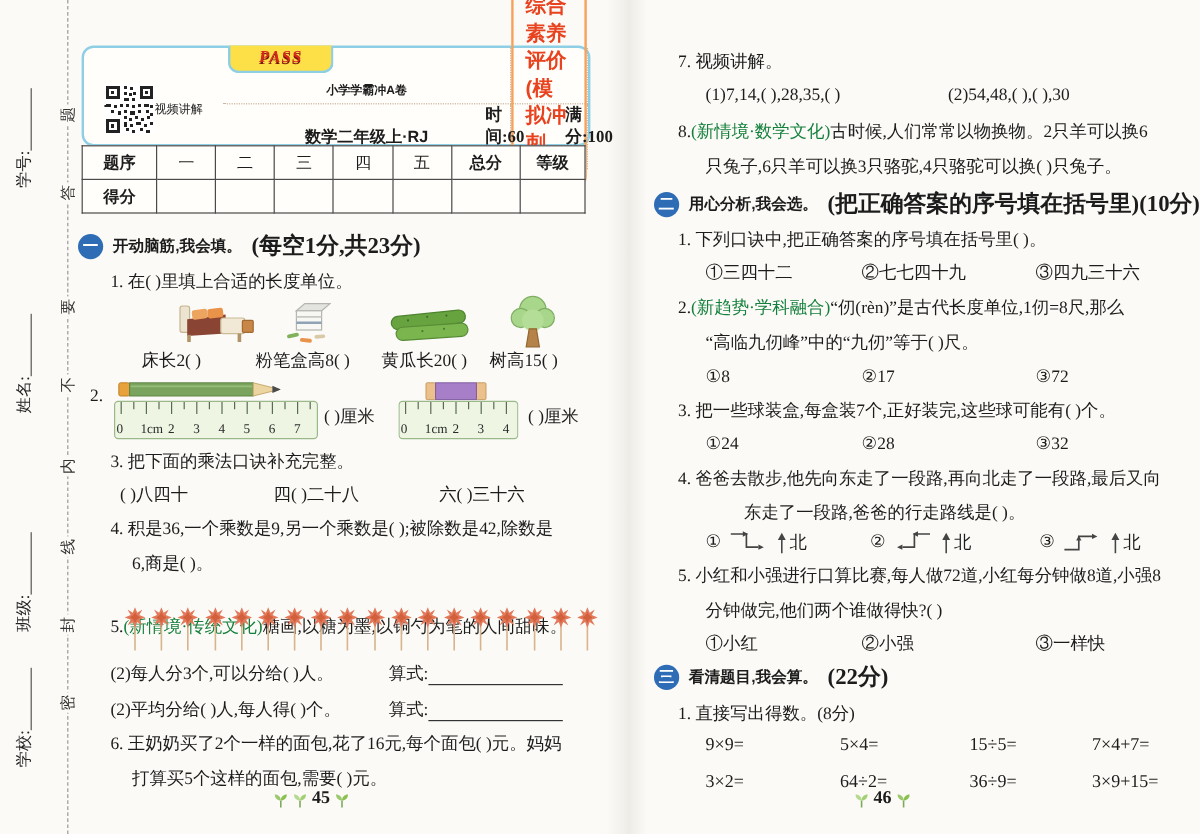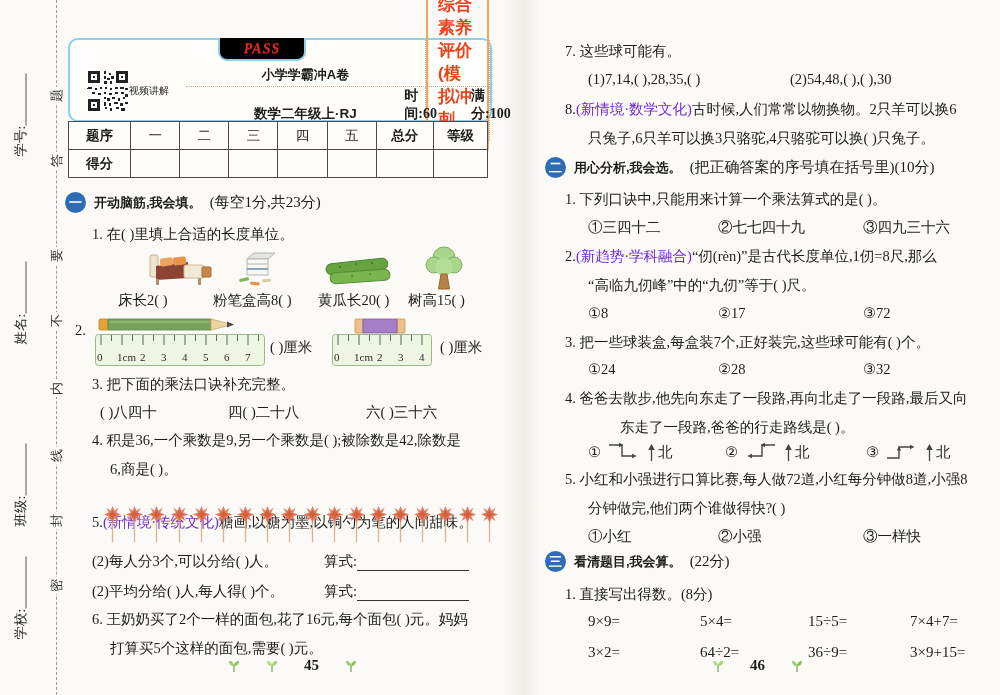--- a/index.html
+++ b/index.html
@@ -1,63 +1,63 @@
 <!DOCTYPE html>
 <html><head>
 <meta charset="utf-8">
 <style>
   html,body{margin:0;padding:0;}
   .canvas{position:relative;width:1000px;height:695px;background:#fbfaf6;overflow:hidden;
           font-family:"Liberation Serif",serif;color:#1c1c1c;}
   .abs{position:absolute;white-space:nowrap;}
   .t{font-size:14.5px;color:#1c1c1c;}
   .b{font-weight:700;}
-  .red{color:#6d28d9;}
+  .red{color:#15803d;}
   
   .seal-dash{position:absolute;left:56px;top:0;height:695px;border-left:1px dashed #9a9a9a;}
   .vfield{position:absolute;transform:rotate(-90deg);font-size:13.5px;color:#222;
           display:flex;align-items:center;}
   .fline{display:inline-block;border-bottom:1px solid #555;width:52px;height:11px;}
   .sealch{position:absolute;left:48px;width:17px;height:17px;line-height:17px;text-align:center;
           font-size:13px;color:#333;background:#fbfaf6;transform:rotate(-90deg);}
   
   .hbox{position:absolute;left:68px;top:38px;width:420px;height:80px;background:#fffefb;
         border:2px solid #8ecfe6;border-radius:10px;display:grid;
         grid-template-columns:116px 1fr 64px;grid-template-rows:47px 1fr;}
   .hcell{display:flex;align-items:center;justify-content:center;position:relative;}
   .dotR{border-right:1px dotted #c9b49e;}
   .dotB{border-bottom:1px dotted #c9b49e;}
-  .passTab{position:absolute;top:-2px;left:32px;width:84px;height:21px;background:#000000;
+  .passTab{position:absolute;top:-2px;left:4px;width:84px;height:21px;background:#fde047;
            border:2px solid #8ecfe6;border-top:none;border-radius:0 0 9px 9px;
            display:flex;align-items:center;justify-content:center;text-align:center;}
   .passTx{font-family:"Liberation Serif",serif;font-style:italic;font-weight:700;font-size:14px;
           color:#d7281e;letter-spacing:1px;text-shadow:0 1px 0 #7a1410;}
-  .series{margin-top:24px;font-weight:700;font-size:13px;font-family:"Liberation Sans",sans-serif;}
+  .series{margin-top:24px;font-weight:700;font-size:10px;font-family:"Liberation Sans",sans-serif;}
   .subject{font-weight:700;font-size:13.5px;font-family:"Liberation Sans",sans-serif;}
   .examTitle{border:2px solid #f5a25c;border-radius:12px;padding:1px 10px 3px;color:#e8421e;
              font-weight:700;font-size:17px;font-family:"Liberation Sans",sans-serif;}
   .timerow{display:flex;gap:34px;font-size:14px;font-weight:600;}
   .qrcap{font-size:10px;margin-top:1px;}
   
   .score{border-collapse:collapse;table-layout:fixed;width:420px;background:#fffefb;}
   .score td{border:1.2px solid #4a4a4a;text-align:center;height:27px;font-size:13.5px;padding:0;}
   
   .sec{display:flex;align-items:center;gap:8px;}
   .badge{width:21px;height:21px;border-radius:50%;background:#2e6cb5;color:#fff;font-size:13px;
          font-weight:700;display:flex;align-items:center;justify-content:center;
          font-family:"Liberation Sans",sans-serif;}
   .sectitle{font-weight:700;font-size:13px;font-family:"Liberation Sans",sans-serif;}
-  .secnote{font-size:15px;}
+  .secnote{font-size:19px;font-weight:bold;}
   .blank{display:inline-block;border-bottom:1px solid #333;height:12px;}
   .optgrid{display:grid;}
   .pathopt{display:flex;align-items:center;gap:6px;}
   .north{display:flex;align-items:flex-end;gap:2px;}
   .crease{position:absolute;left:505px;top:0;width:34px;height:695px;
           background:linear-gradient(90deg,rgba(0,0,0,0) 0%,rgba(120,110,95,.07) 45%,rgba(120,110,95,.10) 55%,rgba(0,0,0,0) 100%);}
-  .footer{display:flex;align-items:center;gap:26px;font-weight:700;font-size:15px;}
+  .footer{display:flex;align-items:flex-end;gap:4px;font-weight:700;font-size:15px;}
   svg{display:block;}
 </style>
 </head>
 <body>
 
 <div class="canvas">
 
   <div class="seal-dash"></div>
 
   <span class="vfield" style="left:-32px;top:105px;width:105px;height:20px;justify-content:center;">
@@ -387,39 +387,39 @@
     <span>45</span>
     <svg width="12" height="14" viewBox="0 0 12 14">
         <path d="M6 13 V7" stroke="#7da85a" stroke-width="1.3" fill="none"></path>
         <path d="M6 7 C3,7 1,5 1,2 C4,2 6,4 6,7 Z" fill="#9cc96d"></path>
         <path d="M6 7 C9,7 11,5 11,2 C8,2 6,4 6,7 Z" fill="#8cc152"></path>
       </svg>
   </div>
 
   <div class="abs t" style="left:565px;top:42px;">
     <span class="num">7.</span>
-    <span>这些球可能有。</span>
+    <span>视频讲解。</span>
   </div>
   <span class="abs t" style="left:588px;top:71px;">(1)7,14,(    ),28,35,(    )</span>
   <span class="abs t" style="left:790px;top:71px;">(2)54,48,(    ),(    ),30</span>
 
   <div class="abs t" style="left:565px;top:100px;">
     <span class="num">8.</span><span class="red">(新情境·数学文化)</span><span>古时候,人们常常以物换物。2只羊可以换6</span>
   </div>
   <span class="abs t" style="left:588px;top:129px;">只兔子,6只羊可以换3只骆驼,4只骆驼可以换(    )只兔子。</span>
 
   <div class="sec abs" style="left:545px;top:157px;">
     <span class="badge">二</span>
     <span class="sectitle">用心分析,我会选。</span>
     <span class="secnote">(把正确答案的序号填在括号里)(10分)</span>
   </div>
 
   <div class="abs t" style="left:565px;top:190px;">
     <span class="num">1.</span>
-    <span>下列口诀中,只能用来计算一个乘法算式的是(    )。</span>
+    <span>下列口诀中,把正确答案的序号填在括号里(    )。</span>
   </div>
   <div class="abs t optgrid" style="left:588px;top:218px;width:400px;grid-template-columns:130px 145px auto;">
     <span>①三四十二</span>
     <span>②七七四十九</span>
     <span>③四九三十六</span>
   </div>
 
   <div class="abs t" style="left:565px;top:247px;">
     <span class="num">2.</span><span class="red">(新趋势·学科融合)</span><span>“仞(rèn)”是古代长度单位,1仞=8尺,那么</span>
   </div>

